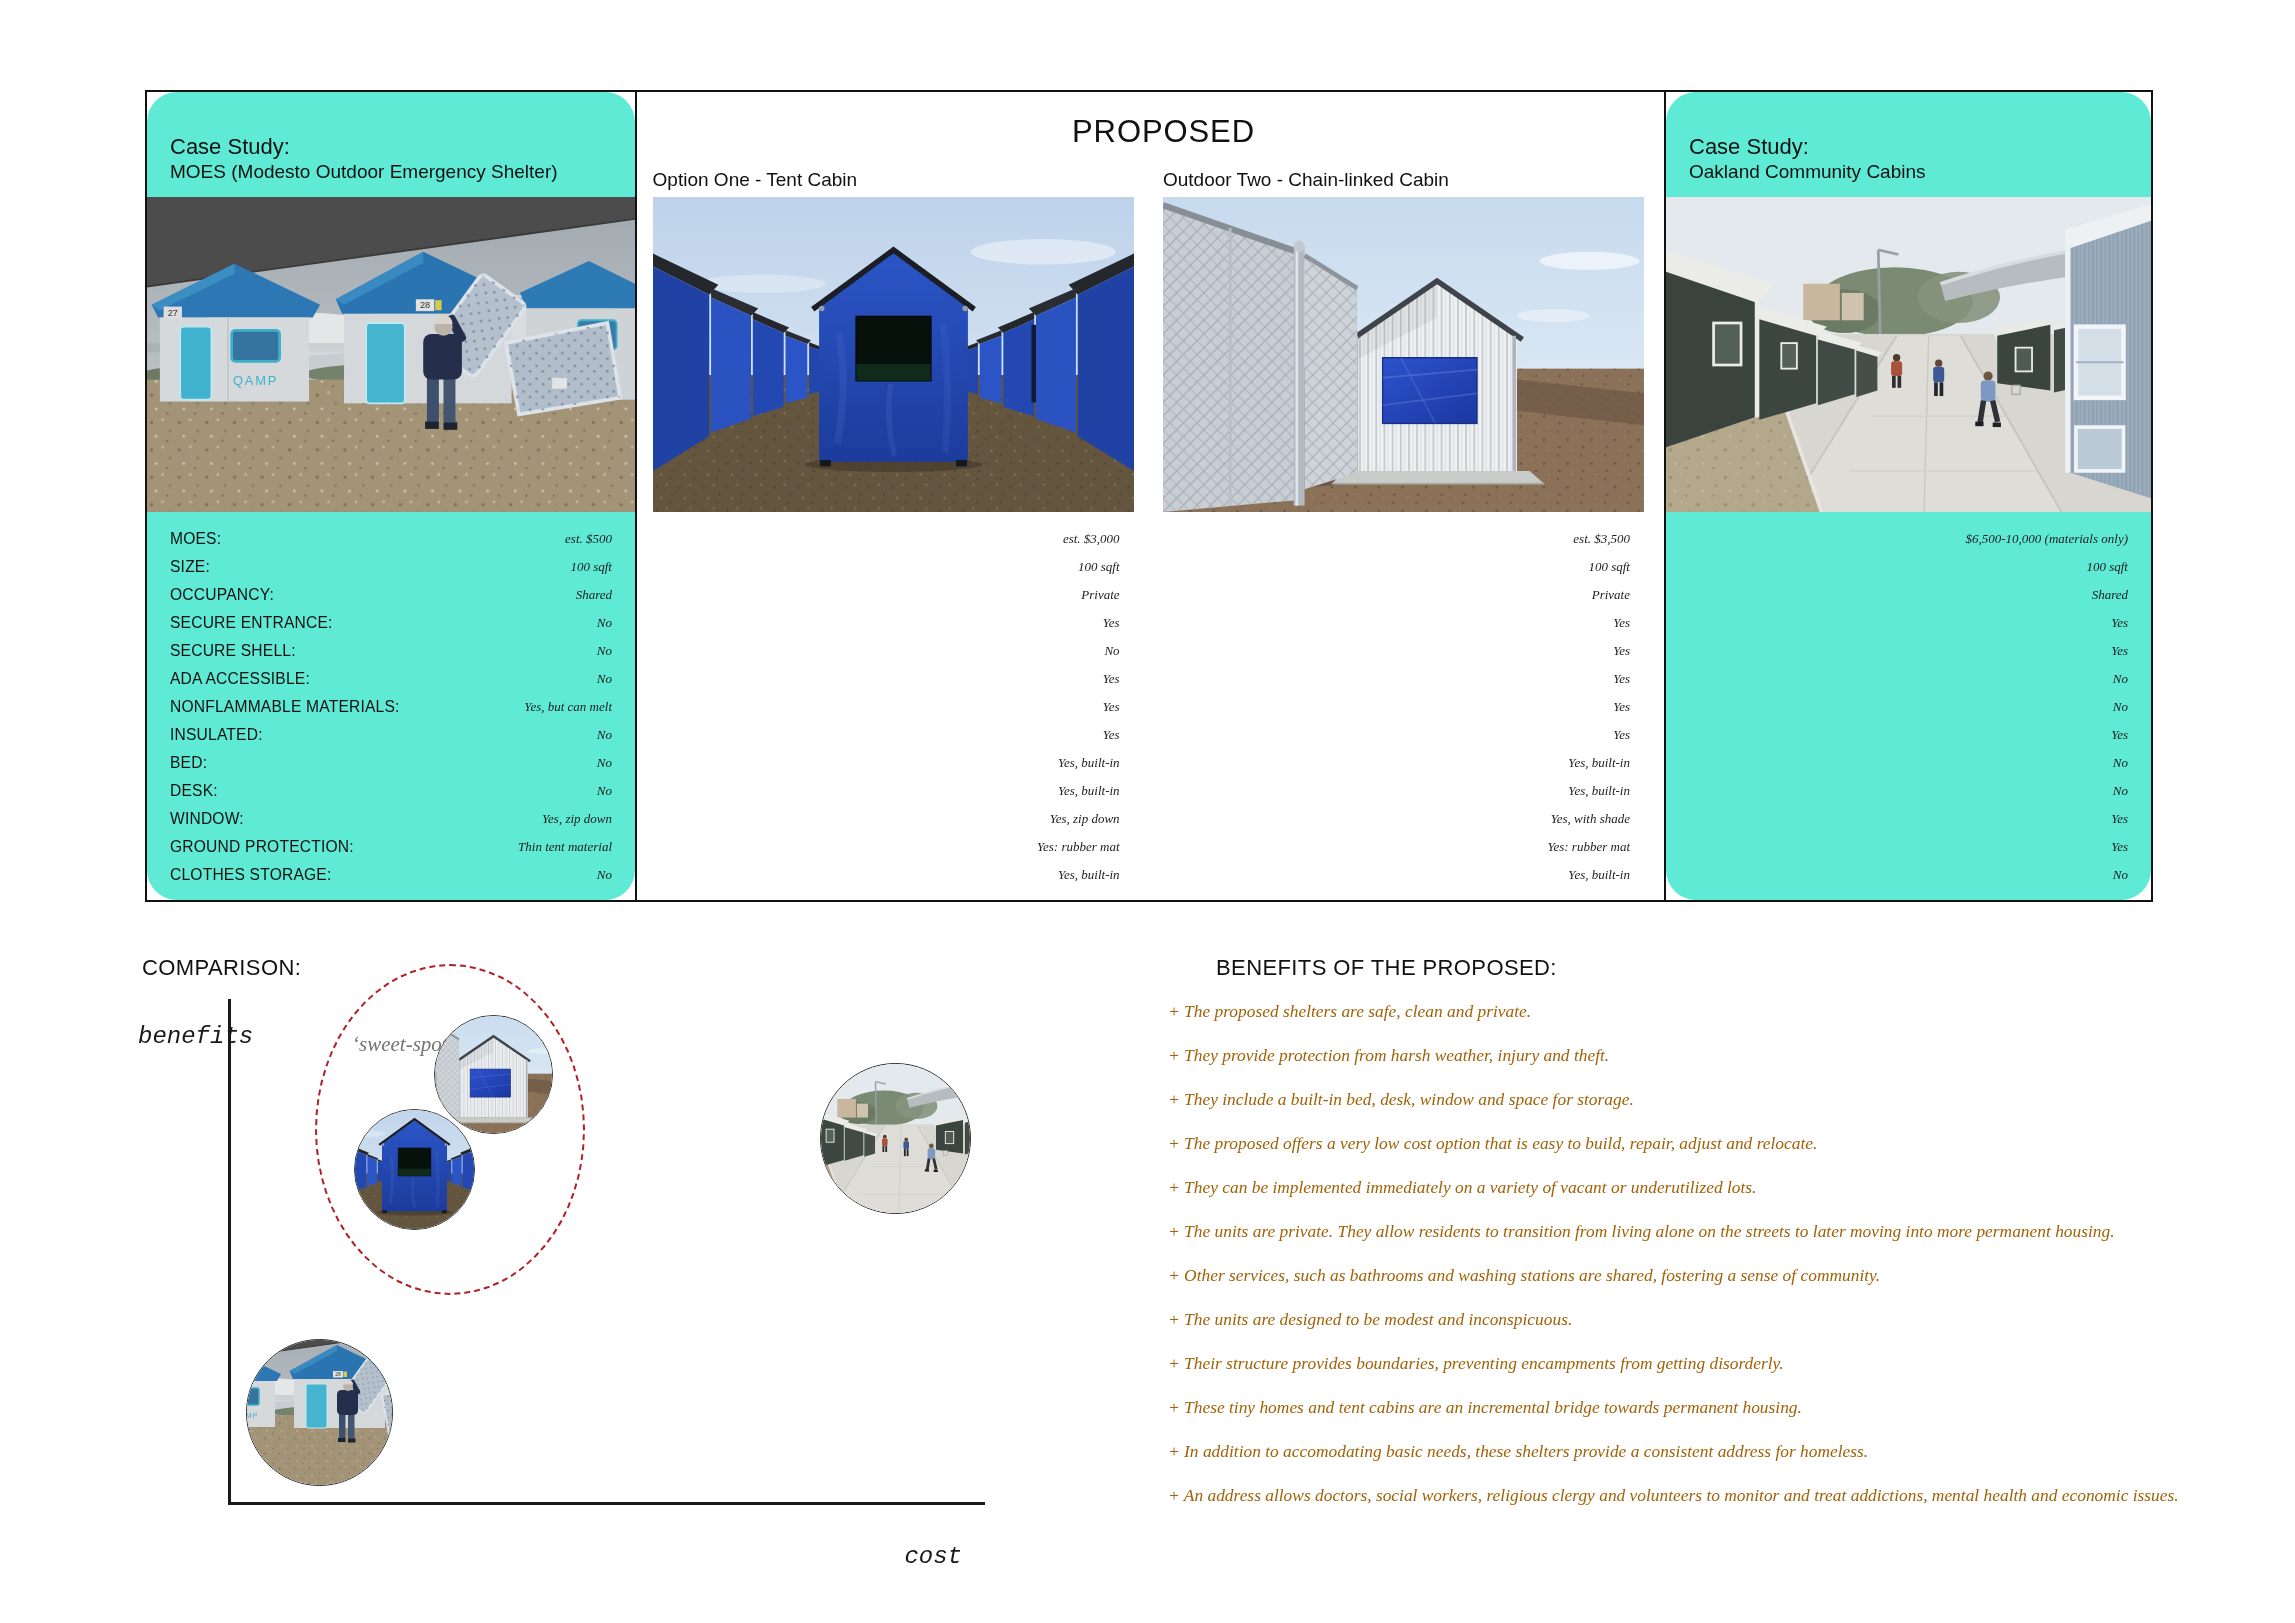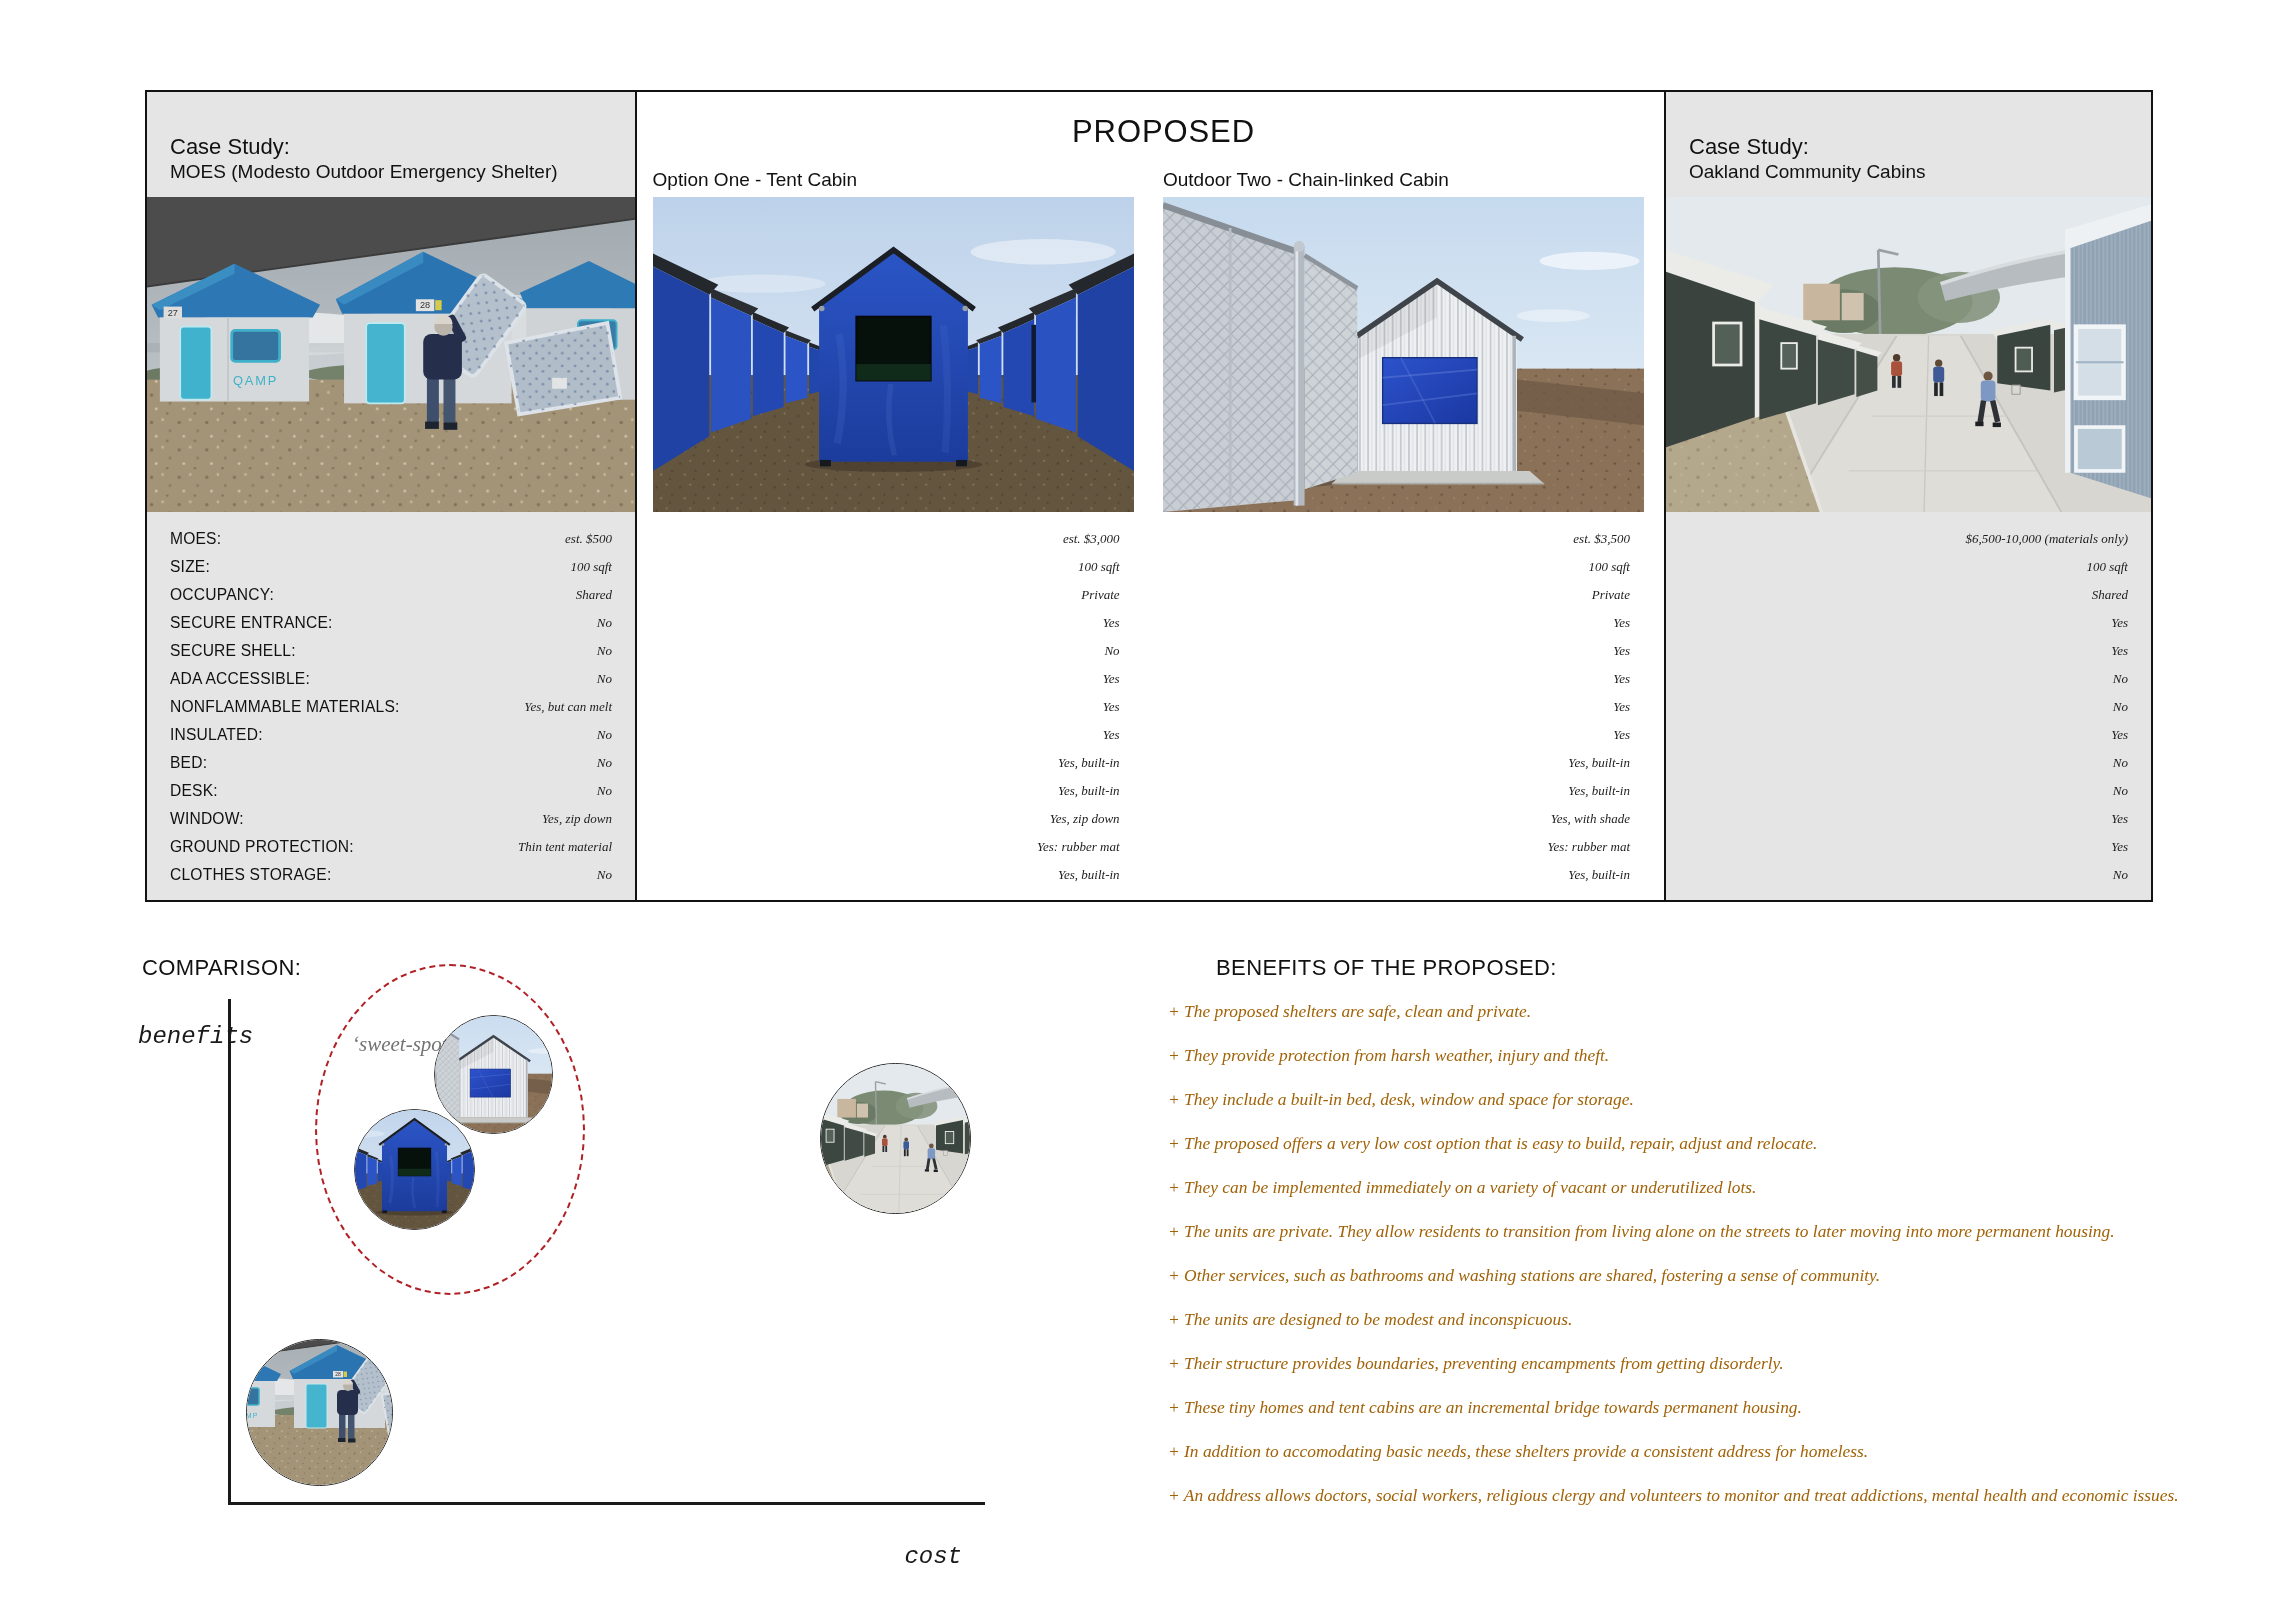--- a/index.html
+++ b/index.html
@@ -4,21 +4,21 @@
 <style>
   html,body{margin:0;padding:0;background:#ffffff;}
   .page{position:relative;width:2296px;height:1624px;background:#ffffff;overflow:hidden;
         font-family:"Liberation Sans",sans-serif;color:#111;}
   .abs{position:absolute;}
 
   
   .ctable{left:145px;top:90px;width:2008px;height:812px;border:2.8px solid #121212;
           display:flex;box-sizing:border-box;}
   .panel{position:relative;box-sizing:border-box;}
-  .panel.gray{background:#e5e5e5;}
+  .panel.gray{background:#5eead4;border-radius:30px;}
   .panel.pleft{width:488px;}
   .panel.pcenter{width:1031px;background:#ffffff;border-left:2.8px solid #121212;border-right:2.8px solid #121212;}
   .panel.pright{flex:1;}
   .case-header{position:absolute;left:23px;top:42px;right:18.4px;}
   .case-label{font-size:22px;line-height:1.2;}
   .case-title{font-size:19px;line-height:1.25;}
   .proposed-title{position:absolute;left:0;right:0;top:22px;text-align:center;
                   font-size:31px;letter-spacing:0.9px;padding-left:26px;}
   .option-label{position:absolute;top:77px;font-size:19px;}
   #opt1-label{left:15.6px;} #opt2-label{left:526px;}

